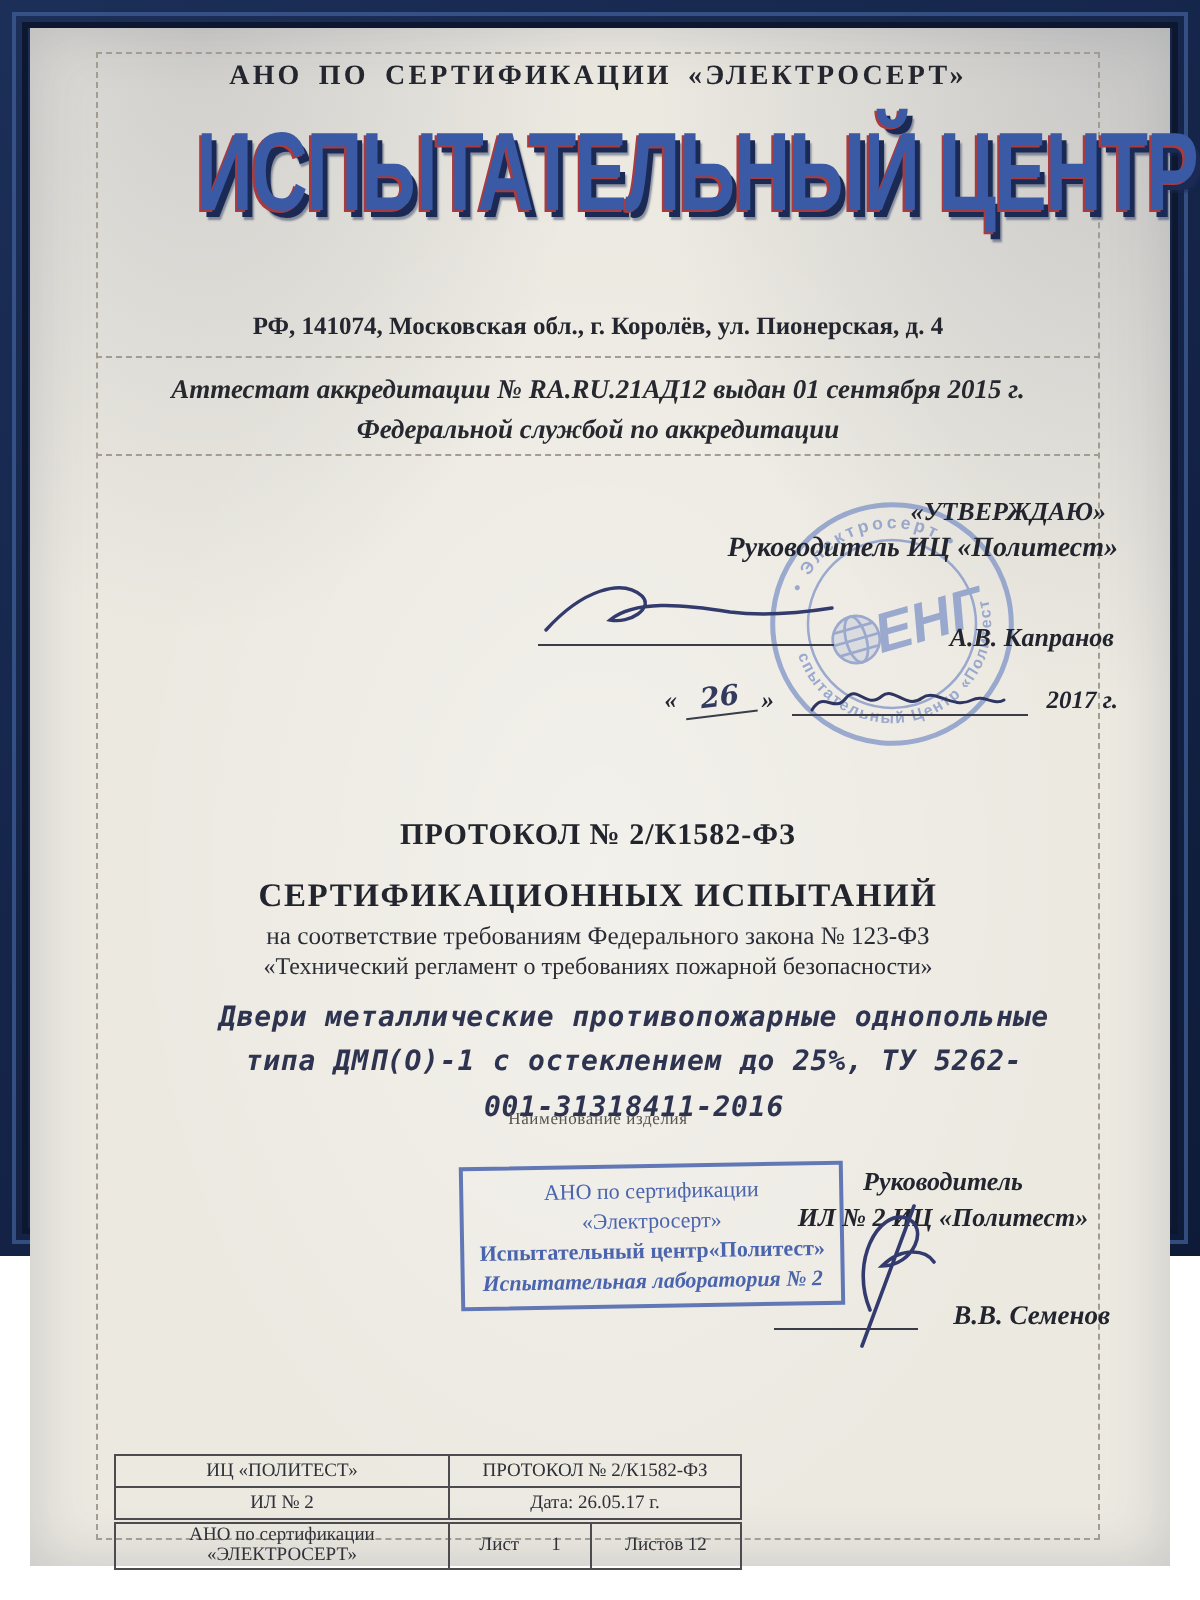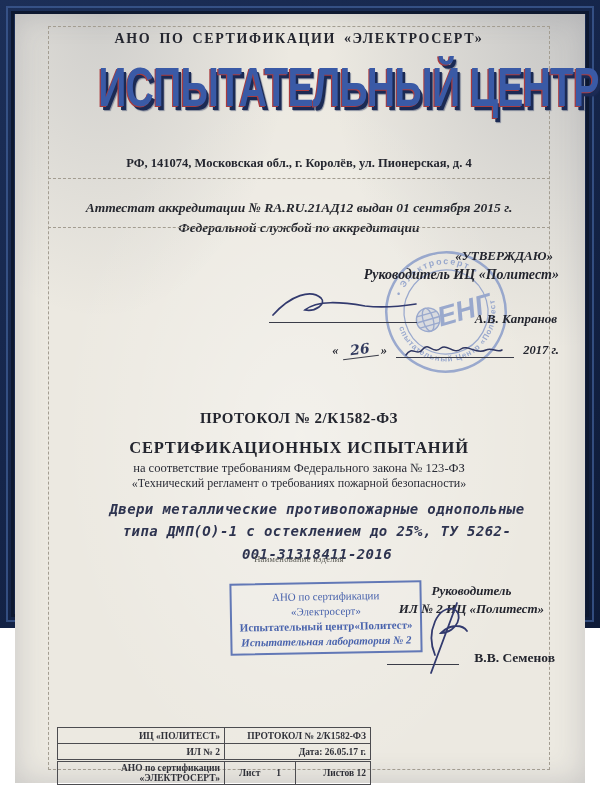--- a/index.html
+++ b/index.html
@@ -22,21 +22,21 @@
 
   .org-line{top:17px;font-weight:bold;font-size:14px;letter-spacing:1.6px;word-spacing:3px;color:#24262f;}
   .big-title{top:40px;height:66px;line-height:66px;font-family:"Liberation Sans",sans-serif;
     font-weight:900;font-size:49px;color:#3a5aa6;letter-spacing:-1px;white-space:nowrap;
     transform:scale(.80,1.14);transform-origin:50% 50%;
     text-shadow:-1.5px .5px 0 #a93b3e,3px 3px 0 #1b2a54,4px 4px 1px rgba(27,42,84,.45);}
   .politest{top:117px;font-weight:bold;font-size:15px;letter-spacing:3px;color:#24262f;}
   .address{top:142px;font-weight:bold;font-size:12.5px;color:#24262f;}
   .divider{position:absolute;left:33px;right:35px;border-top:1px dashed #a39d91;height:0;}
   .d1{top:164px;} .d2{top:213px;}
-  .accred{top:184px;font-weight:bold;font-style:italic;font-size:13.5px;line-height:1.5;color:#26282f;}
+  .accred{top:171px;font-weight:bold;font-style:italic;font-size:13.5px;line-height:1.5;color:#26282f;}
 
   .approval{position:absolute;right:26px;top:234px;width:300px;text-align:right;z-index:2;}
   .app-label{font-weight:bold;font-style:italic;font-size:13px;padding-right:6px;color:#23252e;}
   .app-title{font-weight:bold;font-style:italic;font-size:14px;margin-top:3px;color:#23252e;}
   .sig-row{position:relative;height:50px;}
   .sig1{position:absolute;left:10px;bottom:6px;}
   .sig1-line{position:absolute;left:10px;bottom:10px;width:148px;border-bottom:1.2px solid #3a3c48;}
   .app-name{position:absolute;right:2px;bottom:6px;font-weight:bold;font-style:italic;font-size:13px;color:#23252e;}
   .date-row{margin-top:6px;font-weight:bold;font-style:italic;font-size:12.5px;color:#23252e;white-space:nowrap;}
   .day-slot{display:inline-block;width:36px;border-bottom:1.2px solid #3a3c48;text-align:center;
@@ -62,26 +62,26 @@
     padding:5px 4px 4px;text-align:center;color:#4a64ad;transform:rotate(-1deg);
     line-height:1.35;background:rgba(255,255,255,.08);}
   .lab-box .l{font-size:11px;}
   .lab-box .l3{font-weight:bold;font-size:11px;}
   .lab-box .l4{font-weight:bold;font-style:italic;font-size:11px;}
 
   .signoff{position:absolute;right:26px;top:568px;width:175px;text-align:center;
     font-weight:bold;font-style:italic;font-size:13px;color:#23252e;line-height:1.4;}
   .sig2{position:absolute;left:398px;top:583px;z-index:2;}
   .sig2-line{position:absolute;left:372px;top:650px;width:72px;border-bottom:1.2px solid #3a3c48;}
-  .semenov{position:absolute;right:30px;top:636px;font-weight:bold;
+  .semenov{position:absolute;right:30px;top:636px;font-weight:bold;font-style:italic;
     font-size:13.5px;color:#23252e;}
 
   table.foot{position:absolute;left:42px;top:713px;border-collapse:collapse;
     font-size:9.5px;color:#2f3038;}
-  table.foot td{border:1px solid #4c4c50;text-align:right;padding:1px 4px;height:13px;font-weight:bold;}
+  table.foot td{border:1px solid #4c4c50;text-align:center;padding:1px 4px;height:13px;}
   table.foot tr.dbl td{border-bottom:3px double #4c4c50;}
   td.c1{width:158px;} td.c2{width:62px;} td.c3{width:66px;}
   .sheet-cell{display:flex;justify-content:center;gap:16px;}
 </style>
 </head>
 <body>
 
 <div class="photo">
   <div class="pinstripe"></div>
   <div class="frame-inner"></div>

